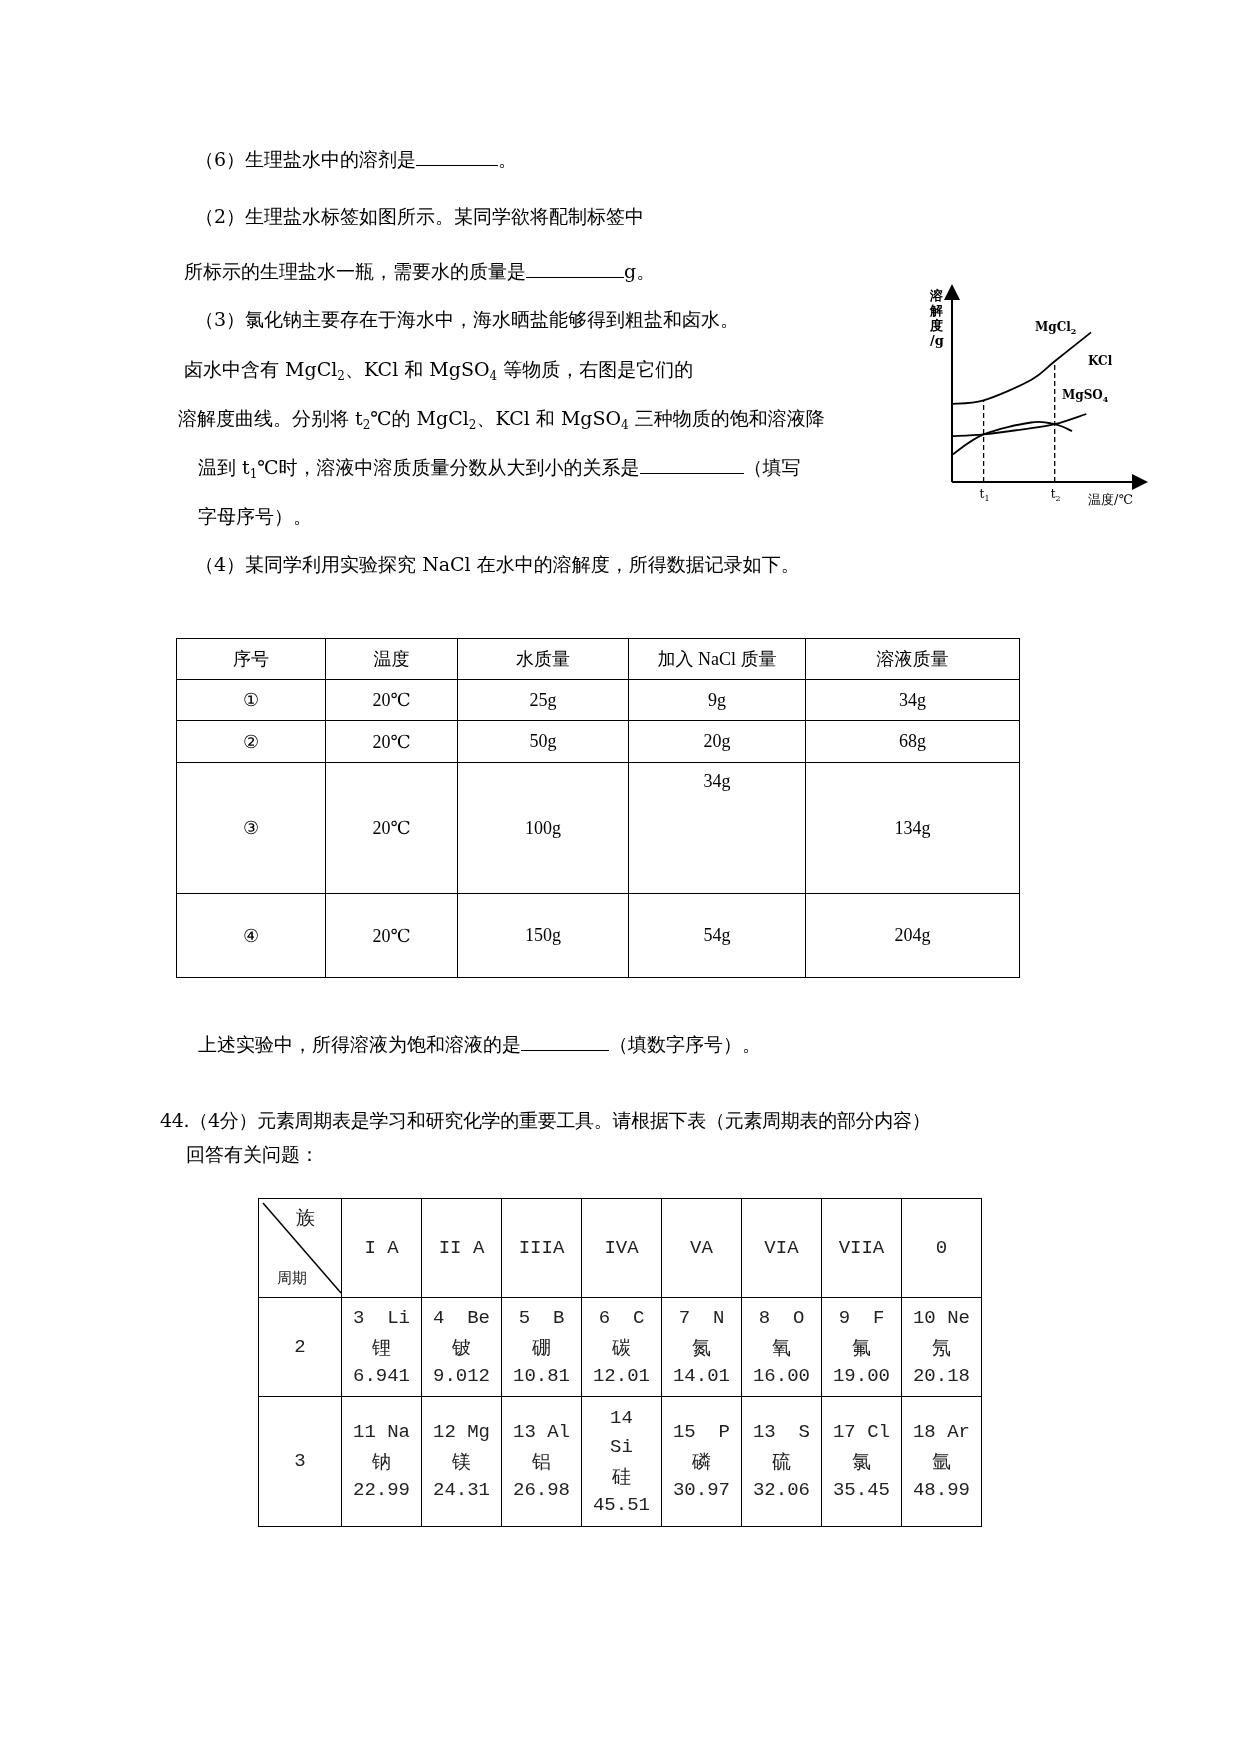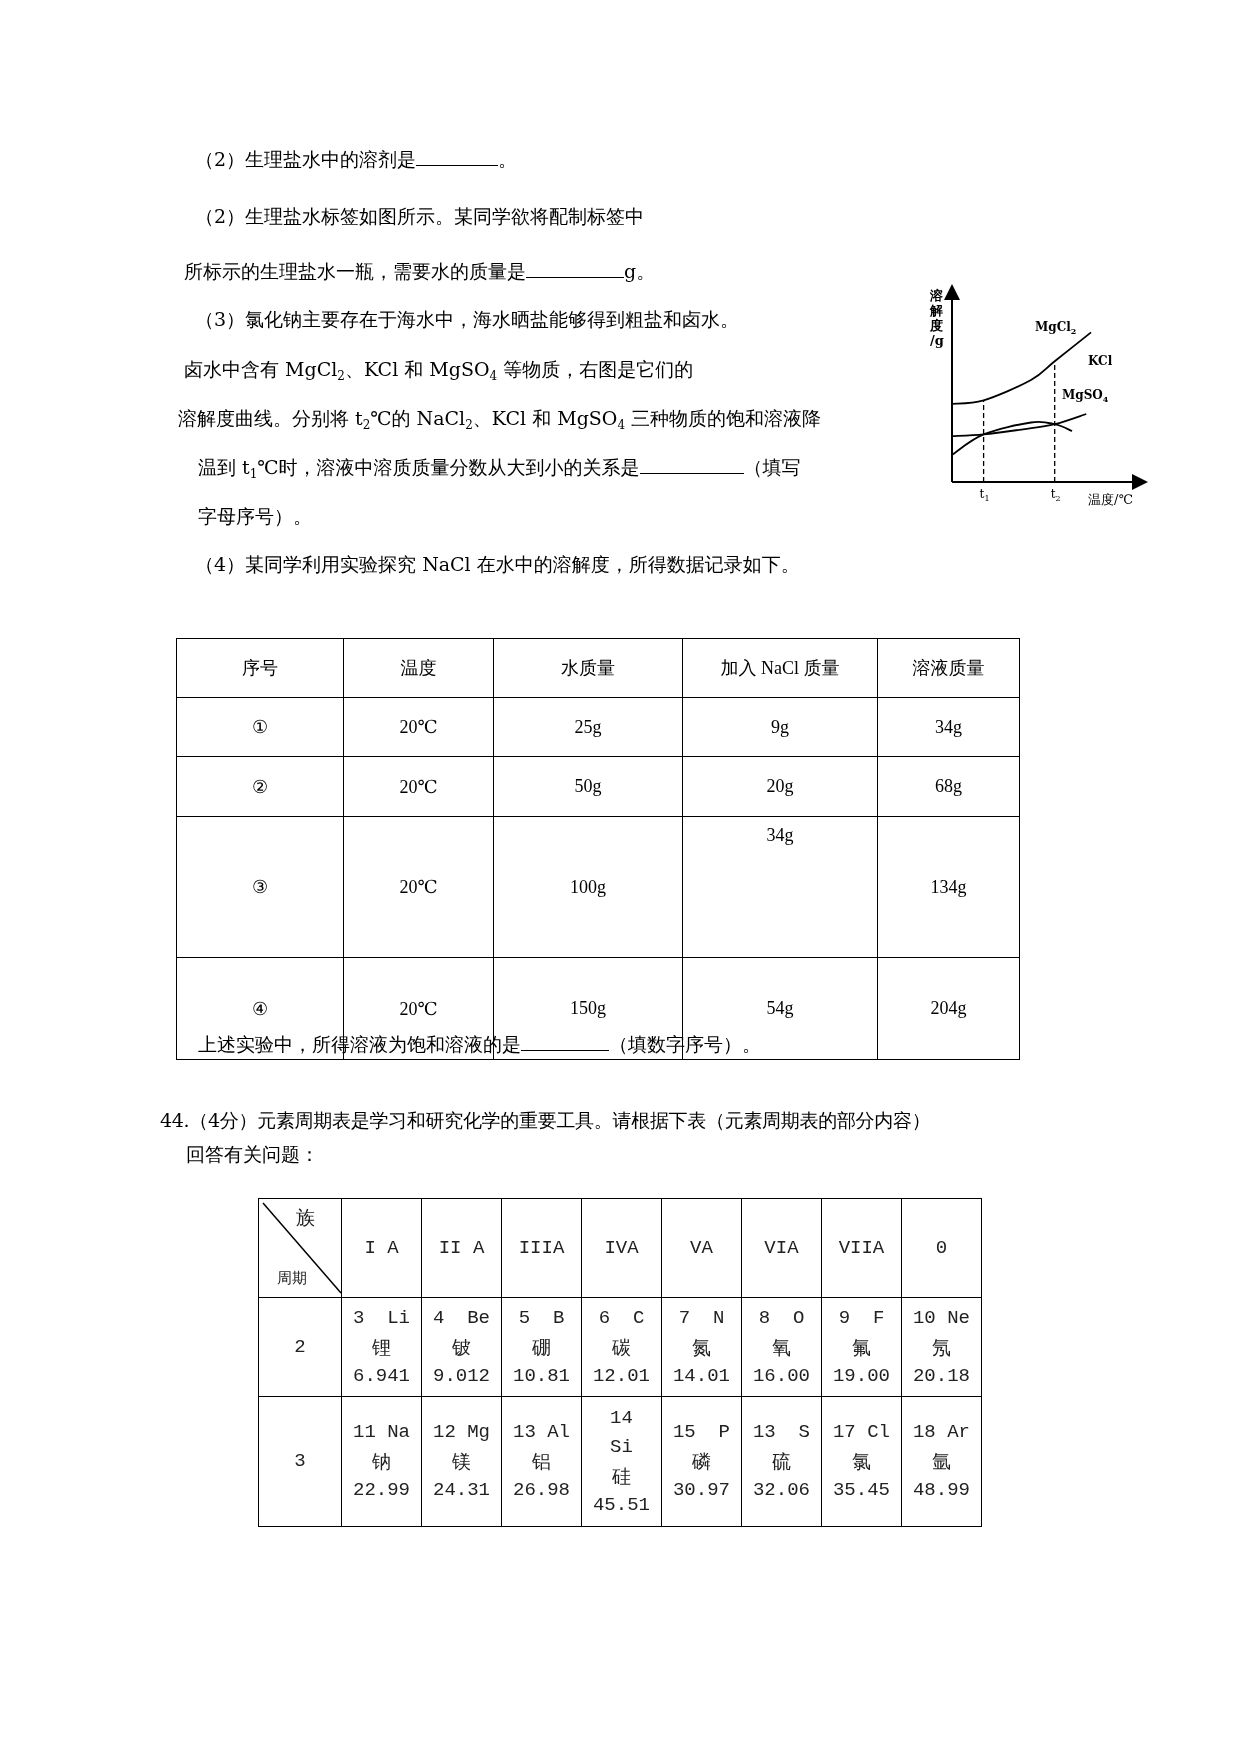--- a/index.html
+++ b/index.html
@@ -10,21 +10,21 @@
     }
     .line { position: absolute; white-space: nowrap; line-height: 24px; }
     .blank { display: inline-block; border-bottom: 1.5px solid #000; height: 18px; vertical-align: baseline; }
     sub { font-size: 12px; vertical-align: -4px; line-height: 0; }
 
     
     table { border-collapse: collapse; position: absolute; }
     #nacl-table { left: 176px; top: 638px; width: 844px; }
     #nacl-table td {
       border: 1.5px solid #000; text-align: center; font-size: 18px;
-      font-family: "Liberation Serif", "DejaVu Serif", serif; padding: 9px;
+      font-family: "Liberation Serif", "DejaVu Serif", serif; padding: 0;
     }
     #nacl-table tr.h td { height: 40px; }
     #nacl-table tr.r1 td { height: 40px; }
     #nacl-table tr.r2 td { height: 41px; }
     #nacl-table tr.r3 td { height: 122px; }
     #nacl-table tr.r4 td { height: 83px; }
     #nacl-table td.top-val { vertical-align: top; padding-top: 8px; }
 
     
     #ptable { left: 258px; top: 1198px; width: 724px; }
@@ -43,34 +43,34 @@
     .cn { font-family: "DejaVu Sans", sans-serif; }
 
     
     #sol-chart { position: absolute; left: 900px; top: 280px; }
     #sol-chart text { font-family: "DejaVu Serif", serif; }
   </style>
 </head>
 <body>
 
 <div class="line" style="left:195px; top:147px;">
-  <span>（2）生理盐水中的溶剂是</span><span class="blank" style="width:82px;"></span><span>。</span>
+  <span>（6）生理盐水中的溶剂是</span><span class="blank" style="width:82px;"></span><span>。</span>
 </div>
 
 <div class="line" style="left:195px; top:204px;text-align:center;">（2）生理盐水标签如图所示。某同学欲将配制标签中</div>
 <div class="line" style="left:184px; top:259px;">
   <span>所标示的生理盐水一瓶，需要水的质量是</span><span class="blank" style="width:98px;"></span><span>g。</span>
 </div>
 
 <div class="line" style="left:195px; top:307px;">（3）氯化钠主要存在于海水中，海水晒盐能够得到粗盐和卤水。</div>
 <div class="line" style="left:184px; top:357px;">
   <span>卤水中含有 MgCl</span><sub>2</sub><span>、KCl 和 MgSO</span><sub>4</sub><span> 等物质，右图是它们的</span>
 </div>
 <div class="line" style="left:178px; top:406px;">
-  <span>溶解度曲线。分别将 t</span><sub>2</sub><span>℃的 NaCl</span><sub>2</sub><span>、KCl 和 MgSO</span><sub>4</sub><span> 三种物质的饱和溶液降</span>
+  <span>溶解度曲线。分别将 t</span><sub>2</sub><span>℃的 MgCl</span><sub>2</sub><span>、KCl 和 MgSO</span><sub>4</sub><span> 三种物质的饱和溶液降</span>
 </div>
 <div class="line" style="left:198px; top:455px;">
   <span>温到 t</span><sub>1</sub><span>℃时，溶液中溶质质量分数从大到小的关系是</span><span class="blank" style="width:104px;"></span><span>（填写</span>
 </div>
 <div class="line" style="left:198px; top:504px;">字母序号）。</div>
 <div class="line" style="left:195px; top:552px;">（4）某同学利用实验探究 NaCl 在水中的溶解度，所得数据记录如下。</div>
 
 <svg id="sol-chart" width="260" height="230" viewBox="0 0 260 230">
   <defs>
     <marker id="arr" markerWidth="8" markerHeight="8" refX="4" refY="4" orient="auto">

